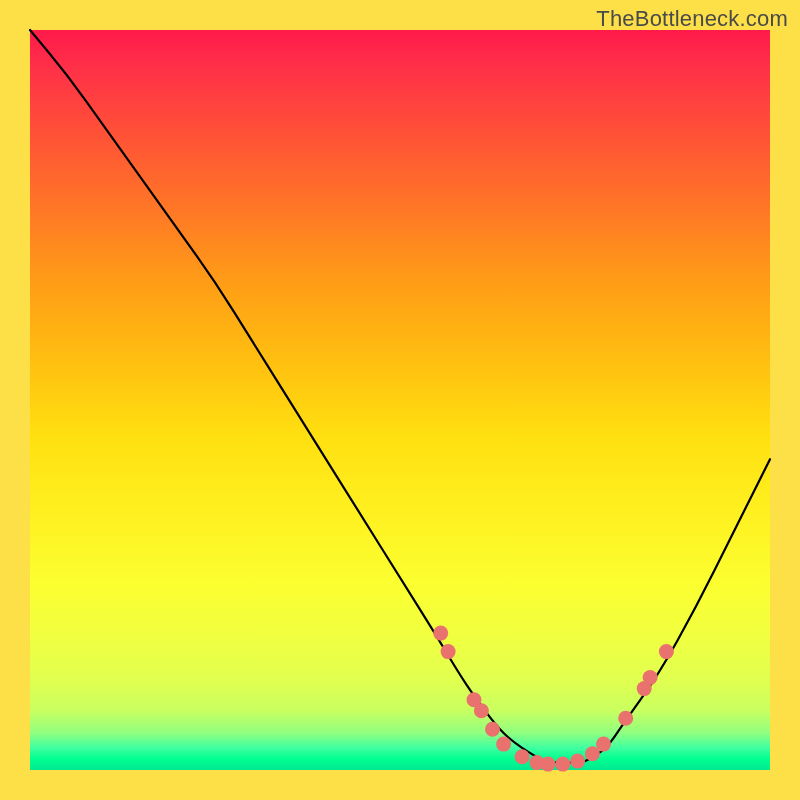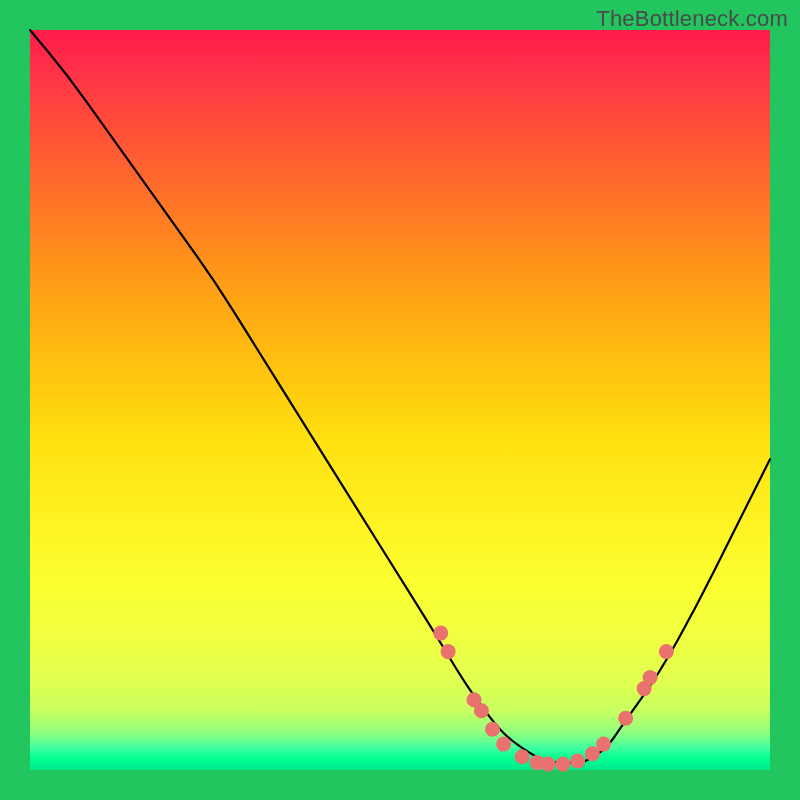--- a/index.html
+++ b/index.html
@@ -8,21 +8,21 @@
     background: #000;
     width: 800px;
     height: 800px;
     overflow: hidden;
     position: relative;
   }
   .container {
     position: relative;
     width: 800px;
     height: 800px;
-    background: #22c55e;
+    background: #fde047;
   }
   .plot-area {
     position: absolute;
     left: 30px;
     top: 30px;
     width: 740px;
     height: 740px;
     background: linear-gradient(to bottom,
       #ff1a4a 0%,
       #ff3048 5%,

